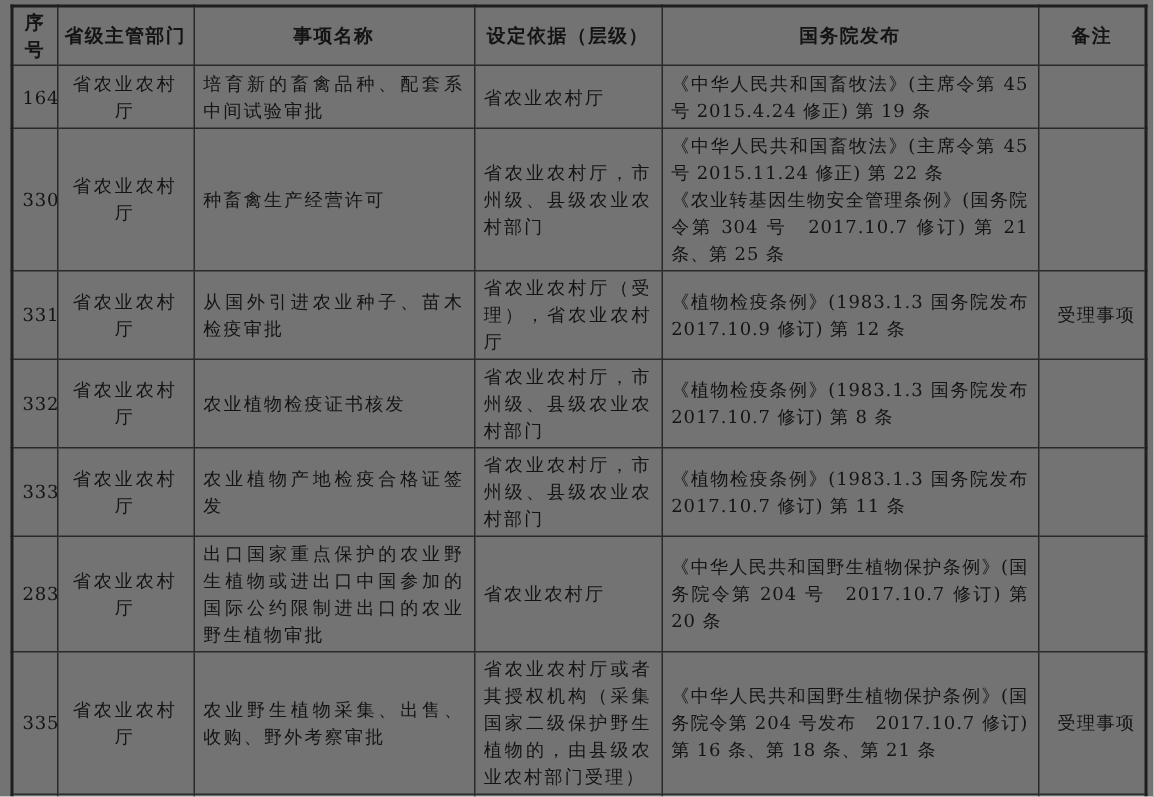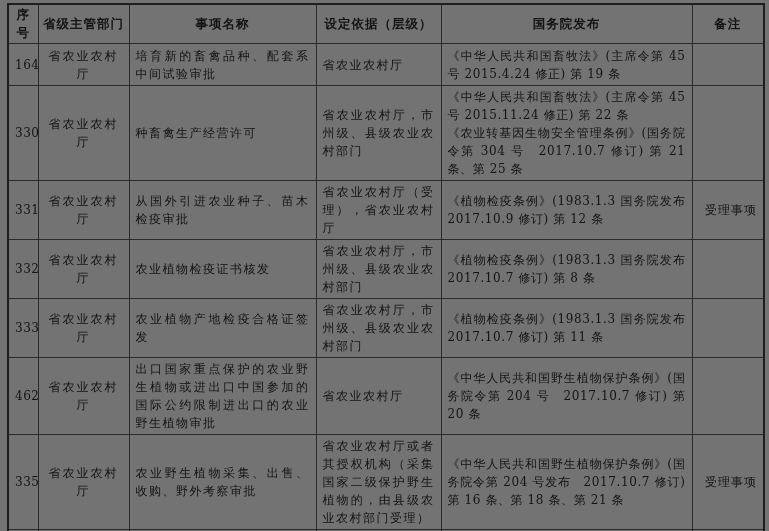--- a/index.html
+++ b/index.html
@@ -103,21 +103,21 @@
         </tr>
         <tr style="height: 55px;">
           <td class="c-no">333</td>
           <td class="c-dept">省农业农村厅</td>
           <td class="c-item">农业植物产地检疫合格证签发</td>
           <td class="c-agency">省农业农村厅，市州级、县级农业农村部门</td>
           <td class="c-basis">《植物检疫条例》(1983.1.3 国务院发布 2017.10.7 修订) 第 11 条</td>
           <td class="c-note"></td>
         </tr>
         <tr style="height: 57px;">
-          <td class="c-no">462</td>
+          <td class="c-no">283</td>
           <td class="c-dept">省农业农村厅</td>
           <td class="c-item">出口国家重点保护的农业野生植物或进出口中国参加的国际公约限制进出口的农业野生植物审批</td>
           <td class="c-agency">省农业农村厅</td>
           <td class="c-basis">《中华人民共和国野生植物保护条例》(国务院令第 204 号　2017.10.7 修订) 第 20 条</td>
           <td class="c-note"></td>
         </tr>
         <tr style="height: 93px;">
           <td class="c-no">335</td>
           <td class="c-dept">省农业农村厅</td>
           <td class="c-item">农业野生植物采集、出售、收购、野外考察审批</td>

